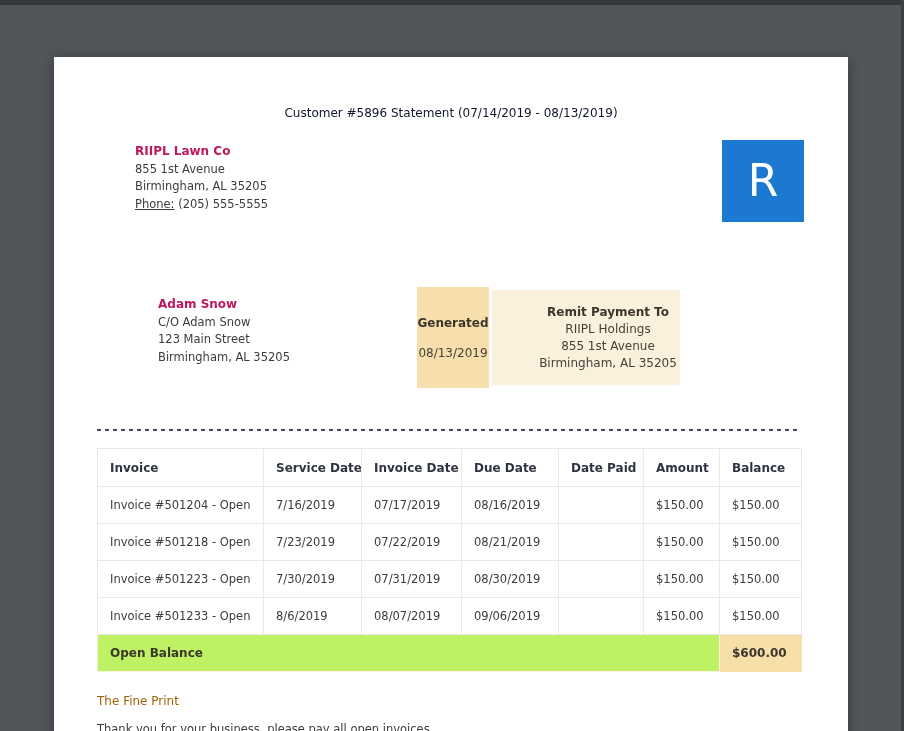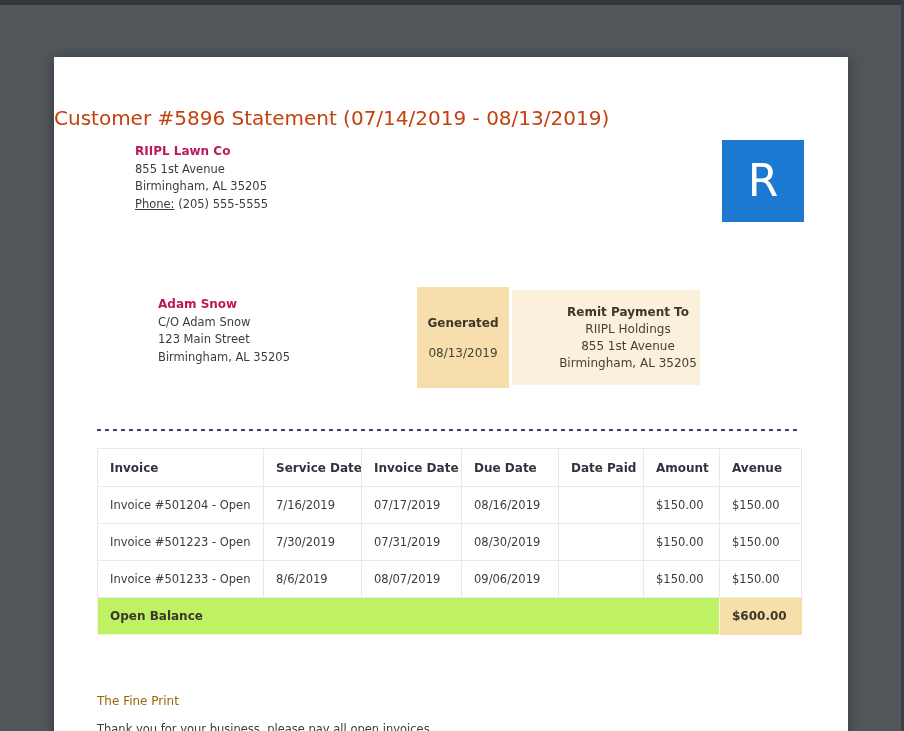--- a/index.html
+++ b/index.html
@@ -26,23 +26,23 @@
   .page {
     position: absolute; left: 54px; top: 57px;
     width: 794px; height: 1100px;
     background: #ffffff;
     box-shadow: 0 2px 12px rgba(0,0,0,0.35);
   }
 
   .title {
     position: absolute; top: 49px; left: 0;
     width: 100%;
-    text-align: left;
-    font-size: 20px; font-weight: 400;
-    color: #c2410c;
+    text-align: center;
+    font-size: 12px; font-weight: 400;
+    color: #0f172a;
   }
 
   .addr-block { position: absolute; font-size: 11.5px; line-height: 17.5px; color: #3b3c41; }
   .company-block  { left: 81px;  top: 86px; }
   .customer-block { left: 104px; top: 239px; }
   .addr-block .block-name { font-weight: bold; font-size: 12px; color: #be185d; }
   .underline { text-decoration: underline; }
 
   .logo {
     position: absolute; left: 668px; top: 83px;
@@ -64,21 +64,21 @@
     display: flex; flex-direction: column;
     align-items: center; justify-content: center;
     text-align: center;
     font-size: 12px; color: #46423a;
     line-height: 20px;
   }
   .sum-box .sum-label { font-weight: bold; color: #3b372c; }
   .box-light { background: #fbf0dc; height: 95px; padding-left: 44px; }
   .box-dark  { background: #f7dfad; height: 101px; }
   .box-balance   { width: 96px; margin-right: 1px; }
-  .box-generated { width: 92px; margin-right: 3px; gap: 10px; }
+  .box-generated { width: 72px; margin-right: 3px; gap: 10px; }
   .box-remit     { width: 188px; line-height: 17px; }
 
   .dashed-divider {
     position: absolute; left: 43px; top: 372px;
     width: 704px; height: 2px;
     background: repeating-linear-gradient(90deg, #3d4468 0px, #3d4468 4px, transparent 4px, transparent 8px);
   }
 
   table.invoices {
     position: absolute; left: 43px; top: 391px;
@@ -173,34 +173,43 @@
           <col style="width:82px">
       </colgroup>
       <thead>
         <tr>
           <th>Invoice</th>
           <th>Service Date</th>
           <th>Invoice Date</th>
           <th>Due Date</th>
           <th>Date Paid</th>
           <th>Amount</th>
-          <th>Avenue</th>
+          <th>Balance</th>
         </tr>
       </thead>
       <tbody>
         <tr>
           <td>Invoice #501204 - Open</td>
           <td>7/16/2019</td>
           <td>07/17/2019</td>
           <td>08/16/2019</td>
           <td></td>
           <td>$150.00</td>
           <td>$150.00</td>
         </tr>
         <tr>
+          <td>Invoice #501218 - Open</td>
+          <td>7/23/2019</td>
+          <td>07/22/2019</td>
+          <td>08/21/2019</td>
+          <td></td>
+          <td>$150.00</td>
+          <td>$150.00</td>
+        </tr>
+        <tr>
           <td>Invoice #501223 - Open</td>
           <td>7/30/2019</td>
           <td>07/31/2019</td>
           <td>08/30/2019</td>
           <td></td>
           <td>$150.00</td>
           <td>$150.00</td>
         </tr>
         <tr>
           <td>Invoice #501233 - Open</td>

